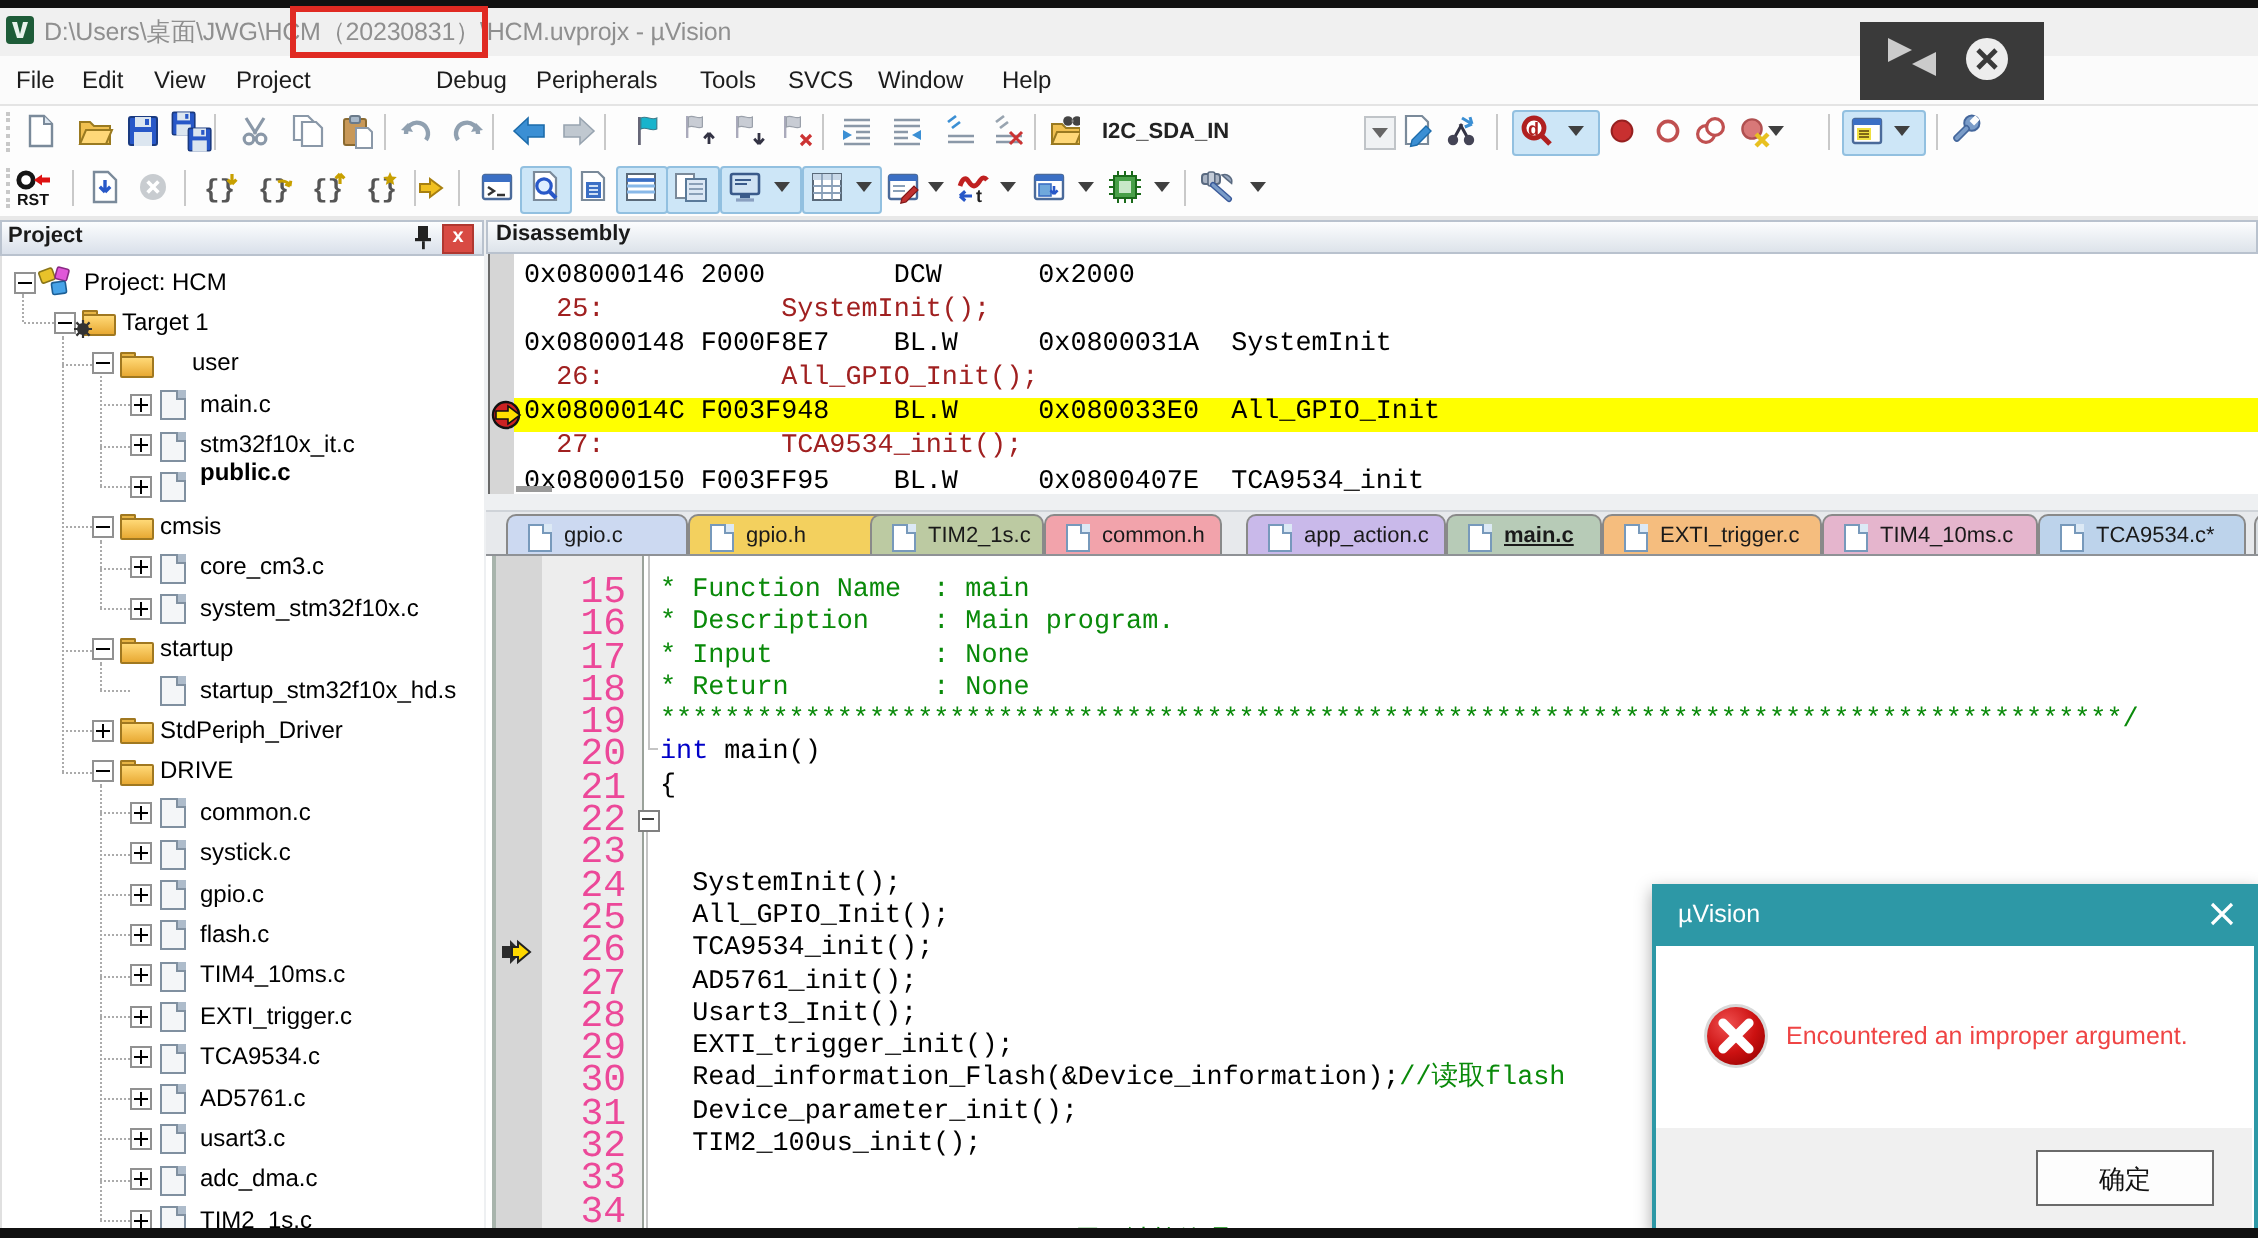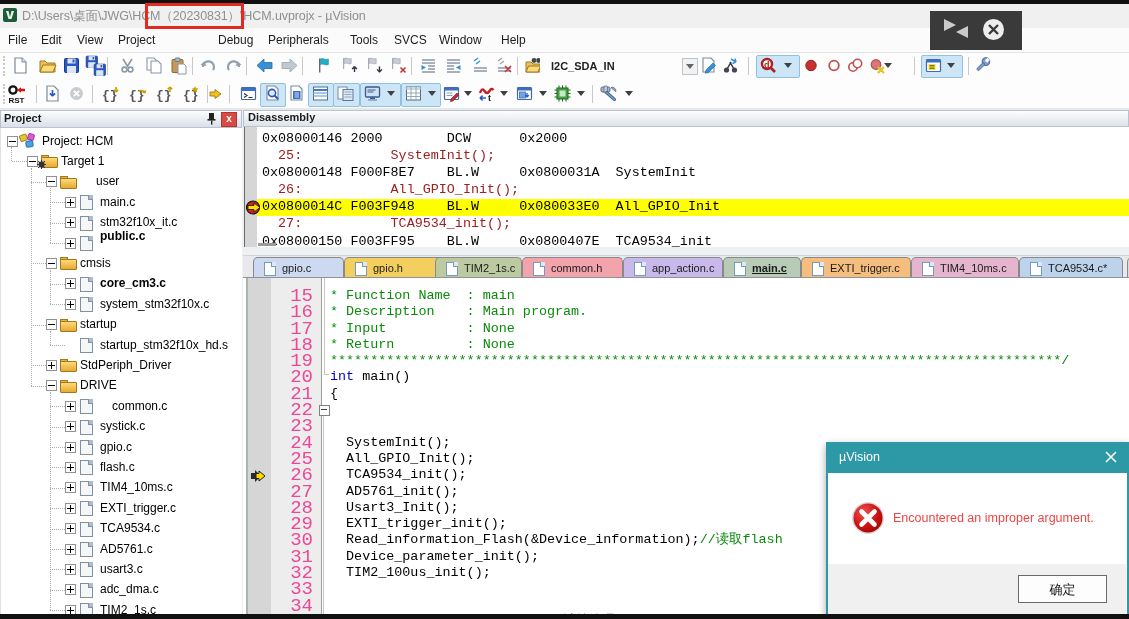--- a/index.html
+++ b/index.html
@@ -431,21 +431,21 @@
           <span class="t"></span>
           <span class="b"></span>
         </div>
         <div class="trow" style="left:80px;top:127.89999999999998px;">cmsis</div>
         <div style="position:absolute;left:50px;top:155.79999999999998px;width:15px;border-top:1px dotted #ababab;"></div>
         <div class="ebox" style="left:65px;top:150.29999999999998px;">
           <i></i>
           <b></b>
         </div>
         <div class="file" style="left:80px;top:148.79999999999998px"></div>
-        <div class="trow" style="left:100px;top:148.29999999999998px;font-weight:bold;">core_cm3.c</div>
+        <div class="trow" style="left:100px;top:148.29999999999998px;">core_cm3.c</div>
         <div style="position:absolute;left:50px;top:176.2px;width:15px;border-top:1px dotted #ababab;"></div>
         <div class="ebox" style="left:65px;top:170.7px;">
           <i></i>
           <b></b>
         </div>
         <div class="file" style="left:80px;top:169.2px"></div>
         <div class="trow" style="left:100px;top:168.7px;">system_stm32f10x.c</div>
         <div style="position:absolute;left:31px;top:196.6px;width:15px;border-top:1px dotted #ababab;"></div>
         <div class="ebox" style="left:46px;top:191.1px;">
           <i></i>
@@ -476,21 +476,21 @@
           <span class="t"></span>
           <span class="b"></span>
         </div>
         <div class="trow" style="left:80px;top:250.29999999999995px;">DRIVE</div>
         <div style="position:absolute;left:50px;top:278.2px;width:15px;border-top:1px dotted #ababab;"></div>
         <div class="ebox" style="left:65px;top:272.7px;">
           <i></i>
           <b></b>
         </div>
         <div class="file" style="left:80px;top:271.2px"></div>
-        <div class="trow" style="left:100px;top:270.7px;margin-left:12px;">common.c</div>
+        <div class="trow" style="left:100px;top:270.7px;">common.c</div>
         <div style="position:absolute;left:50px;top:298.59999999999997px;width:15px;border-top:1px dotted #ababab;"></div>
         <div class="ebox" style="left:65px;top:293.09999999999997px;">
           <i></i>
           <b></b>
         </div>
         <div class="file" style="left:80px;top:291.59999999999997px"></div>
         <div class="trow" style="left:100px;top:291.09999999999997px;">systick.c</div>
         <div style="position:absolute;left:50px;top:319px;width:15px;border-top:1px dotted #ababab;"></div>
         <div class="ebox" style="left:65px;top:313.5px;">
           <i></i>
@@ -590,21 +590,21 @@
         <span class="tx" style="">gpio.c</span>
       </div>
       <div class="tab" style="left:344px;width:106px;background:#f3d05e;padding-left:24px;">
         <span class="ticon"></span>
         <span class="tx" style="">gpio.h</span>
       </div>
       <div class="tab" style="left:435px;width:87px;background:#bccaa2;">
         <span class="ticon"></span>
         <span class="tx" style="">TIM2_1s.c</span>
       </div>
-      <div class="tab" style="left:522px;width:101px;background:#f2a3ab;">
+      <div class="tab" style="left:522px;width:89px;background:#f2a3ab;">
         <span class="ticon"></span>
         <span class="tx" style="">common.h</span>
       </div>
       <div class="tab" style="left:623px;width:100px;background:#c9b9ea;">
         <span class="ticon"></span>
         <span class="tx" style="">app_action.c</span>
       </div>
       <div class="tab" style="left:723px;width:78px;background:#b7cbb7;">
         <span class="ticon"></span>
         <span class="tx" style="font-weight:700;text-decoration:underline;">main.c</span>

